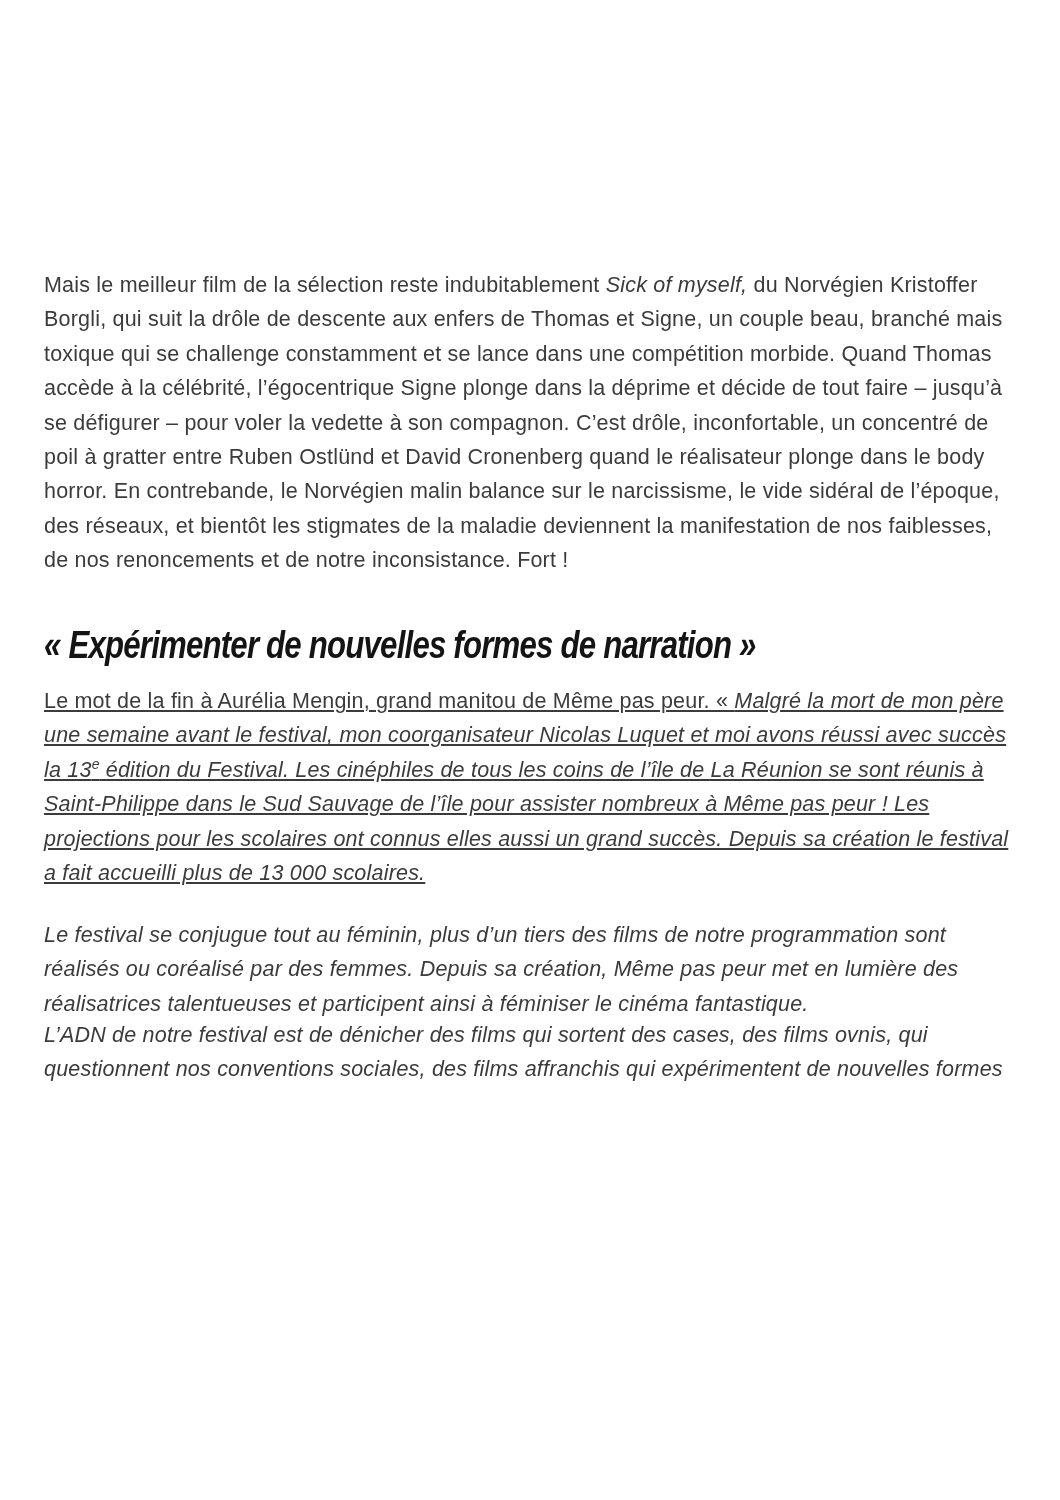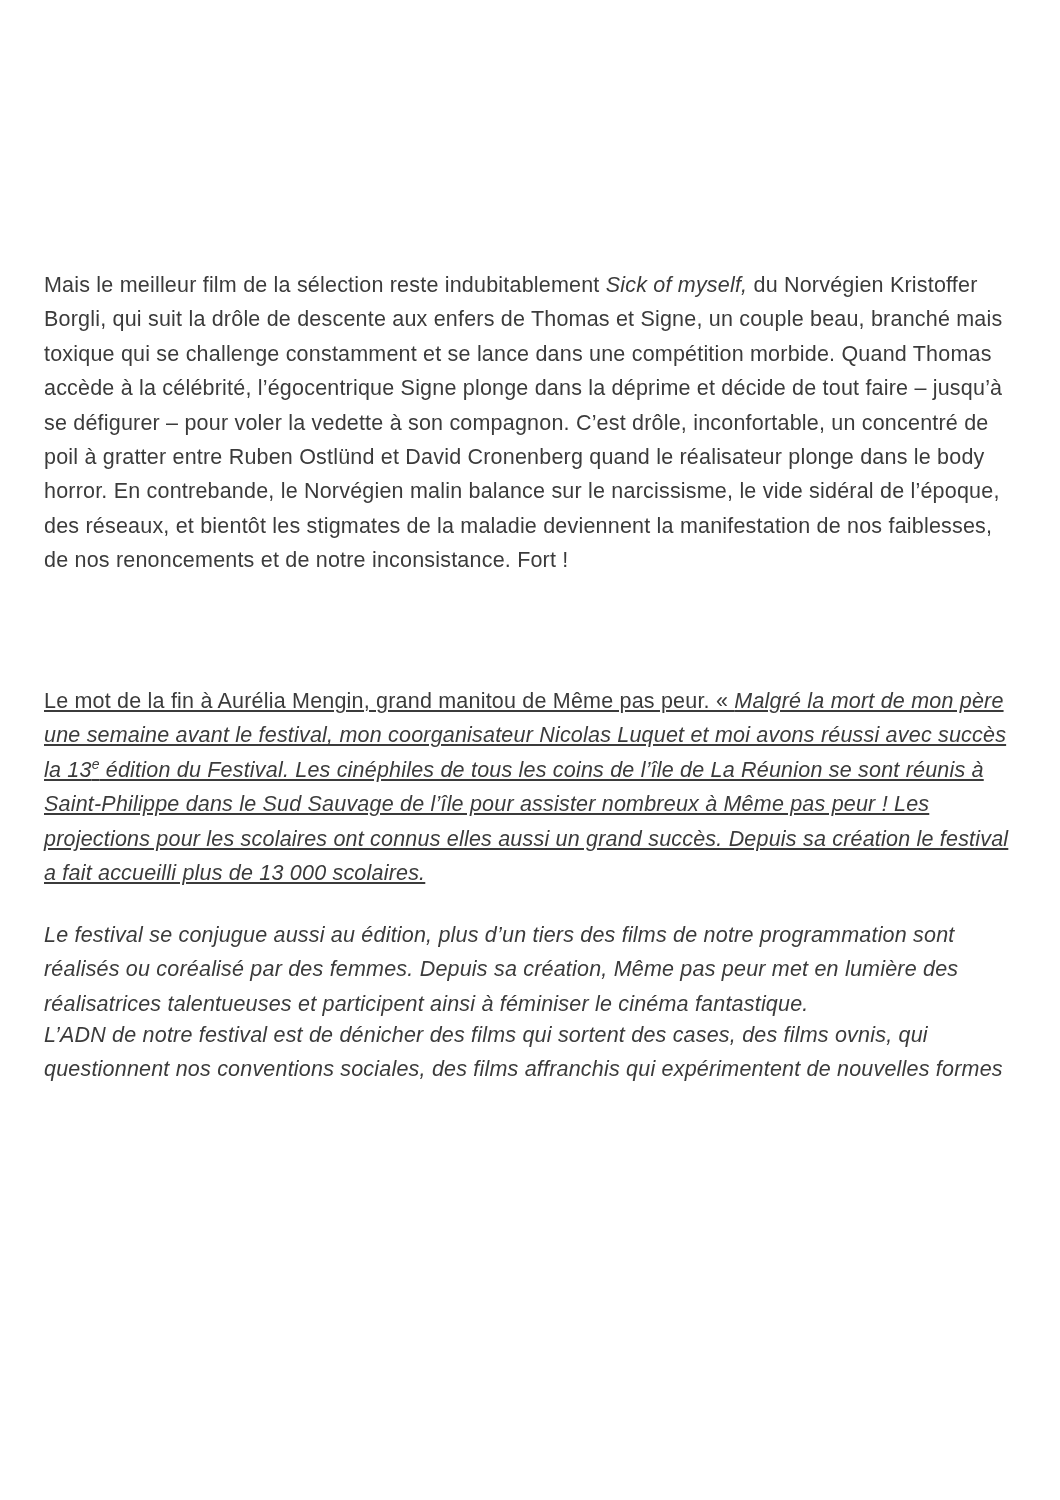--- a/index.html
+++ b/index.html
@@ -56,20 +56,21 @@
     vertical-align: super;
   }
 </style>
 </head>
 <body>
 
 <div class="page">
 
   <p class="body-para para1"><span>Mais le meilleur film de la sélection reste indubitablement </span><span class="italic">Sick of myself,</span><span> du Norvégien Kristoffer Borgli, qui suit la drôle de descente aux enfers de Thomas et Signe, un couple beau, branché mais toxique qui se challenge constamment et se lance dans une compétition morbide. Quand Thomas accède à la célébrité, l’égocentrique Signe plonge dans la déprime et décide de tout faire – jusqu’à se défigurer – pour voler la vedette à son compagnon. C’est drôle, inconfortable, un concentré de poil à gratter entre Ruben Ostlünd et David Cronenberg quand le réalisateur plonge dans le body horror. En contrebande, le Norvégien malin balance sur le narcissisme, le vide sidéral de l’époque, des réseaux, et bientôt les stigmates de la maladie deviennent la manifestation de nos faiblesses, de nos renoncements et de notre inconsistance. Fort !</span></p>
 
+  <h2 class="heading"><span class="heading-inner">« Expérimenter de nouvelles formes de narration »</span></h2>
 
   <p class="body-para para2"><span>Le mot de la fin à Aurélia Mengin, grand manitou de Même pas peur. « </span><span class="italic">Malgré la mort de mon père une semaine avant le festival, mon coorganisateur Nicolas Luquet et moi avons réussi avec succès la 13</span><sup class="ordinal italic">e</sup><span class="italic"> édition du Festival. Les cinéphiles de tous les coins de l’île de La Réunion se sont réunis à Saint-Philippe dans le Sud Sauvage de l’île pour assister nombreux à Même pas peur ! Les projections pour les scolaires ont connus elles aussi un grand succès. Depuis sa création le festival a fait accueilli plus de 13 000 scolaires.</span></p>
 
-  <p class="body-para italic para3">Le festival se conjugue aussi au édition, plus d’un tiers des films de notre programmation sont réalisés ou coréalisé par des femmes. Depuis sa création, Même pas peur met en lumière des réalisatrices talentueuses et participent ainsi à féminiser le cinéma fantastique.</p>
+  <p class="body-para italic para3">Le festival se conjugue tout au féminin, plus d’un tiers des films de notre programmation sont réalisés ou coréalisé par des femmes. Depuis sa création, Même pas peur met en lumière des réalisatrices talentueuses et participent ainsi à féminiser le cinéma fantastique.</p>
 
   <p class="body-para italic para4">L’ADN de notre festival est de dénicher des films qui sortent des cases, des films ovnis, qui questionnent nos conventions sociales, des films affranchis qui expérimentent de nouvelles formes de narration sans avoir peur de déstabiliser le public. Nous avons pour ambition de sortir le spectateur de sa zone confort en programmant des œuvres qui offre au cinéphile l’opportunité de libérer son regard et sa perception en déplaçant les curseurs trop souvent coincés dans un quotidien prémâché. »</p>
 
 </div>
 
 </body></html>

